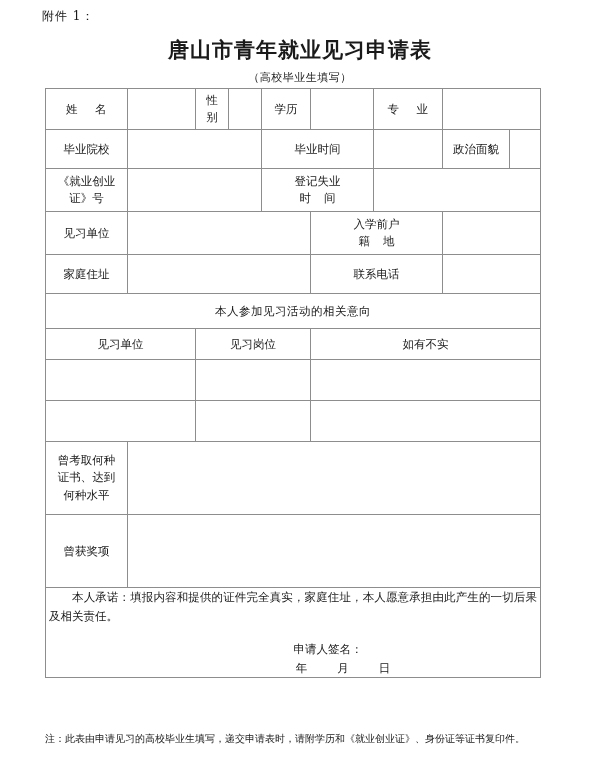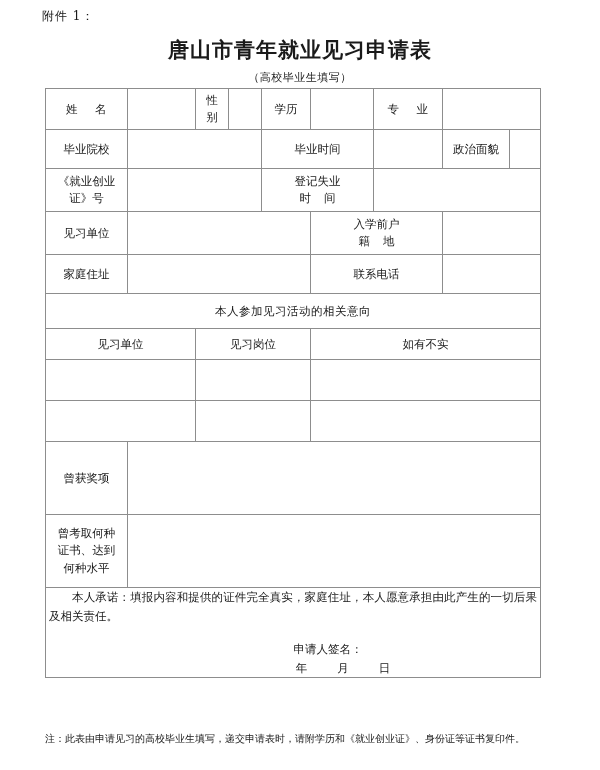--- a/index.html
+++ b/index.html
@@ -255,30 +255,30 @@
         <td class="val" colspan="3"></td>
       </tr>
 
       <tr class="row-blank">
         <td class="val" colspan="2"></td>
         <td class="val" colspan="3"></td>
         <td class="val" colspan="3"></td>
       </tr>
 
       <tr class="row-big">
-        <td class="lbl">曾获奖项</td>
-        <td class="val" colspan="7"></td>
-      </tr>
-
-      <tr class="row-big">
         <td class="lbl">
             <span class="stack">曾考取何种</span>
             <span class="stack">证书、达到</span>
             <span class="stack">何种水平</span>
           </td>
+        <td class="val" colspan="7"></td>
+      </tr>
+
+      <tr class="row-big">
+        <td class="lbl">曾获奖项</td>
         <td class="val" colspan="7"></td>
       </tr>
 
 
       <tr class="row-commit">
         <td class="commit-cell" colspan="8">
           <p class="commit-text">本人承诺：填报内容和提供的证件完全真实，家庭住址，本人愿意承担由此产生的一切后果及相关责任。</p>
           <div class="sign-line">申请人签名：</div>
           <div class="date-line"><span>年</span><span class="sp"></span><span>月</span><span class="sp"></span><span>日</span></div>
         </td>

